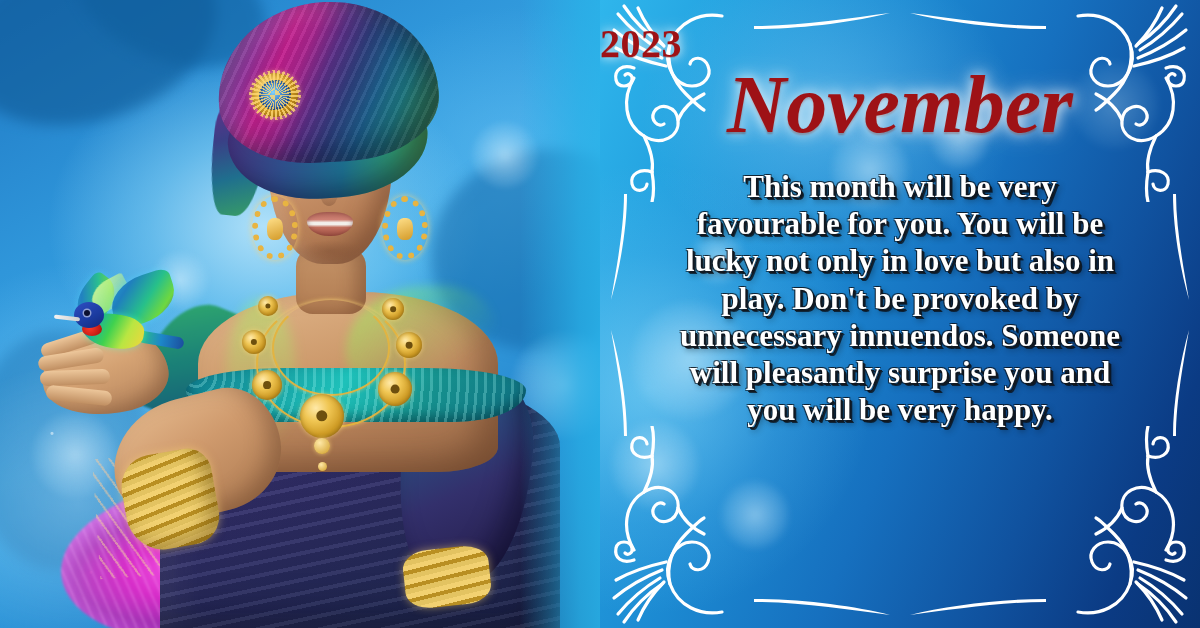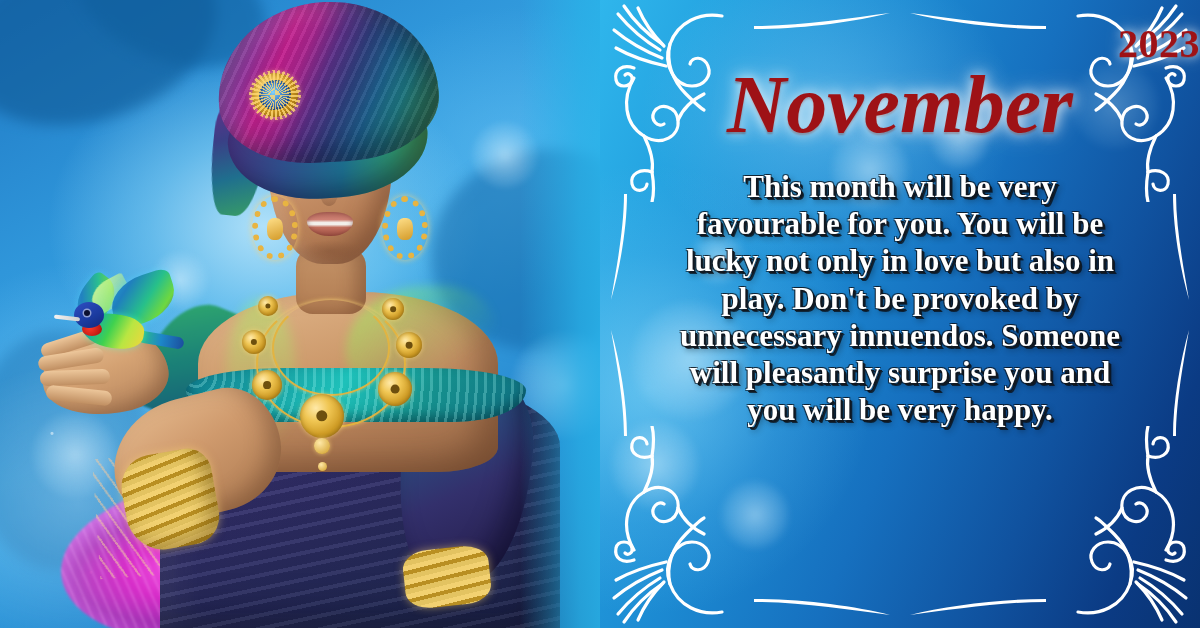--- a/index.html
+++ b/index.html
@@ -370,21 +370,21 @@
 
   .edge { position:absolute; pointer-events:none; }
   .edge-top    { left: 150px; top: 10px; }
   .edge-bottom { left: 150px; bottom: 10px; transform: scaleY(-1); }
   .edge-left   { left: 8px;  top: 190px; }
   .edge-right  { right: 8px; top: 190px; transform: scaleX(-1); }
 
   
   .year {
     position:absolute; left:0; right:0; top: 20px;
-    text-align:right;
+    text-align:left;
     font-size: 40px; font-weight: 700;
     color: #9e1216;
     letter-spacing: 0.5px;
     text-shadow: 0 0 10px rgba(255,255,255,.85), 0 0 18px rgba(255,255,255,.55), 0 1px 0 rgba(90,0,0,.35);
   }
   .month {
     position:absolute; left:0; right:0; top: 58px;
     text-align:center;
     font-size: 82px; font-weight: 700; font-style: italic;
     color: #9e1216;

